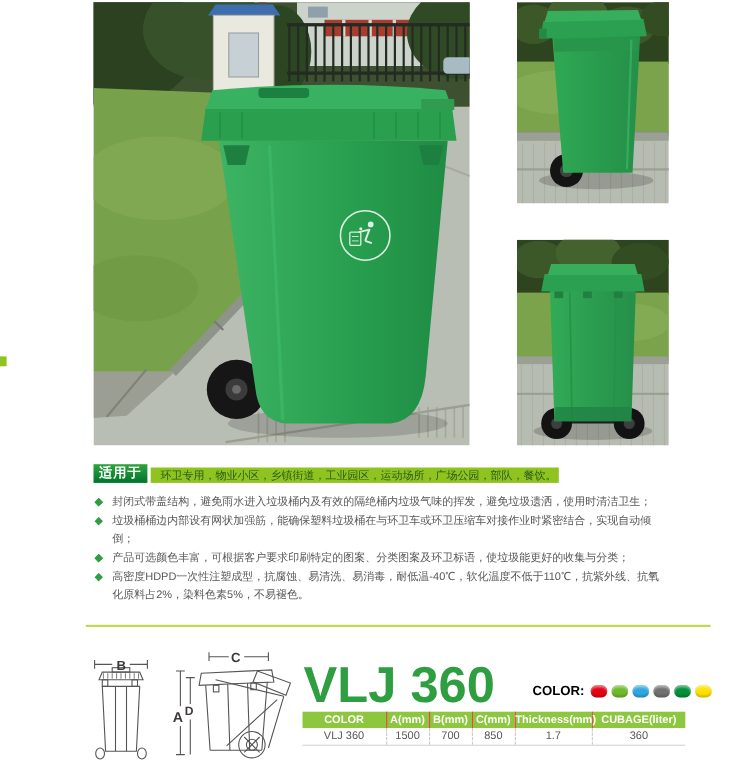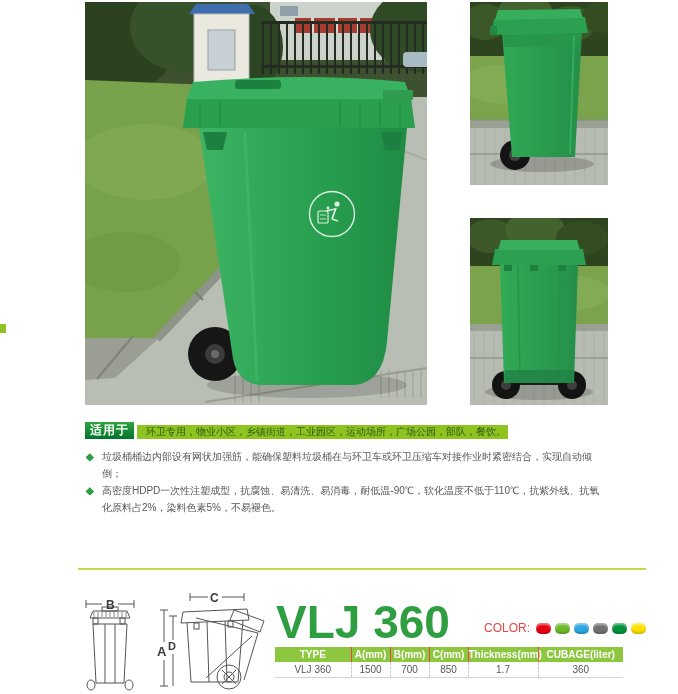--- a/index.html
+++ b/index.html
@@ -35,21 +35,21 @@
   .divider{left:78px;top:568px;width:568px;height:2px;background:#c3d94e;}
 
   .diagram{left:76px;top:588px;width:192px;height:106px;}
 
   .product-title{
     left:276px;top:599px;font-size:46px;font-weight:bold;color:#2f9e41;
     letter-spacing:0px;line-height:1;
   }
 
   .color-row{left:484px;top:621px;display:flex;align-items:center;height:14px;}
-  .color-label{font-size:12px;font-weight:normal;color:#ef4444;margin-right:2px;}
+  .color-label{font-size:12px;font-weight:bold;color:#000000;margin-right:2px;}
   .swatch{width:15px;height:11px;border-radius:5px;margin-left:4px;
     box-shadow:inset 0 2px 2px rgba(255,255,255,.45), inset 0 -2px 2px rgba(0,0,0,.18);}
 
   
   .spec-table{left:275px;top:647px;width:348px;border-collapse:collapse;table-layout:fixed;}
   .spec-table th{
     background:#8dc63f;color:#fff;font-weight:bold;font-size:10px;height:15px;
     padding:0;border-left:1px solid #ef4444;text-align:center;
   }
   .spec-table th:first-child{border-left:none;}
@@ -270,25 +270,25 @@
 
 <div class="abs edge-tick"></div>
 
 <div class="abs applicable">
   <div class="applicable-label">适用于</div>
   <div class="applicable-bar">环卫专用，物业小区，乡镇街道，工业园区，运动场所，广场公园，部队，餐饮。</div>
 </div>
 
 <ul class="abs features">
   <li><span class="bullet">◆</span></li>
-  <li><span class="bullet">◆</span></li>
+  <li><span class="bullet">◆</span><span>封闭式带盖结构，避免雨水进入垃圾桶内及有效的隔绝桶内垃圾气味的挥发，避免垃圾遗洒，使用时清洁卫生；</span></li>
   <li><span class="bullet">◆</span><span>垃圾桶桶边内部设有网状加强筋，能确保塑料垃圾桶在与环卫车或环卫压缩车对接作业时紧密结合，实现自动倾倒；</span></li>
   <li><span class="bullet">◆</span></li>
-  <li><span class="bullet">◆</span></li>
-  <li><span class="bullet">◆</span><span>高密度HDPD一次性注塑成型，抗腐蚀、易清洗、易消毒，耐低温-90℃，软化温度不低于110℃，抗紫外线、抗氧化原料占2%，染料色素5%，不易褪色。</span></li>
+  <li><span class="bullet">◆</span><span>产品可选颜色丰富，可根据客户要求印刷特定的图案、分类图案及环卫标语，使垃圾能更好的收集与分类；</span></li>
+  <li><span class="bullet">◆</span><span>高密度HDPD一次性注塑成型，抗腐蚀、易清洗、易消毒，耐低温-40℃，软化温度不低于110℃，抗紫外线、抗氧化原料占2%，染料色素5%，不易褪色。</span></li>
 </ul>
 
 <div class="abs divider"></div>
 
 <svg class="abs diagram" viewBox="0 0 192 106" xmlns="http://www.w3.org/2000/svg">
   <g stroke="#555" stroke-width="1" fill="none">
 
     <path d="M10,16 H26 M42,16 H58 M10,12 V20 M58,12 V20"></path>
 
     <path d="M14,30 L54,30 L51,23 L17,23 Z"></path>
@@ -344,21 +344,21 @@
   <colgroup>
     <col style="width:76px">
       <col style="width:39px">
       <col style="width:39px">
     <col style="width:39px">
       <col style="width:70px">
       <col style="width:85px">
   </colgroup>
   <thead>
     <tr>
-      <th>TYPE</th>
+      <th>COLOR</th>
       <th>A(mm)</th>
       <th>B(mm)</th>
       <th>C(mm)</th>
       <th>Thickness(mm)</th>
       <th>CUBAGE(liter)</th>
     </tr>
   </thead>
   <tbody>
     <tr>
       <td>VLJ 360</td>

